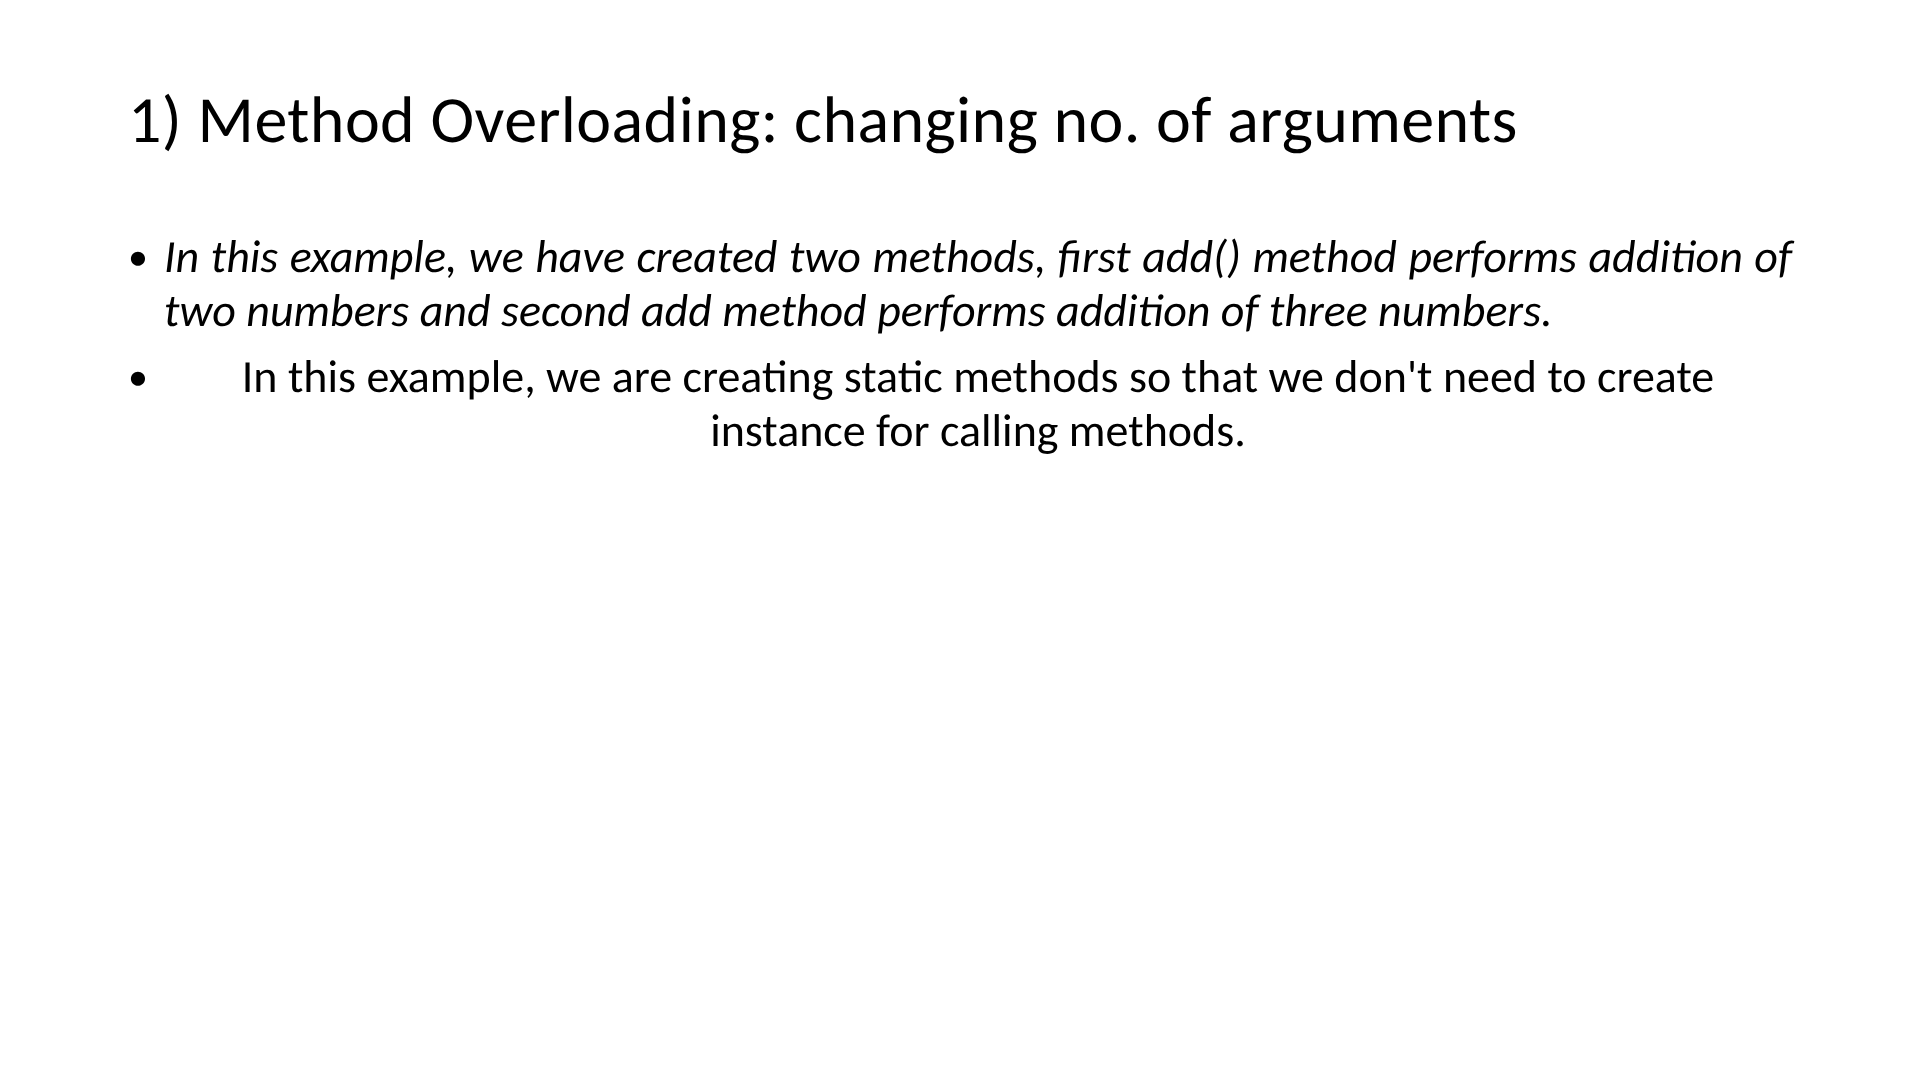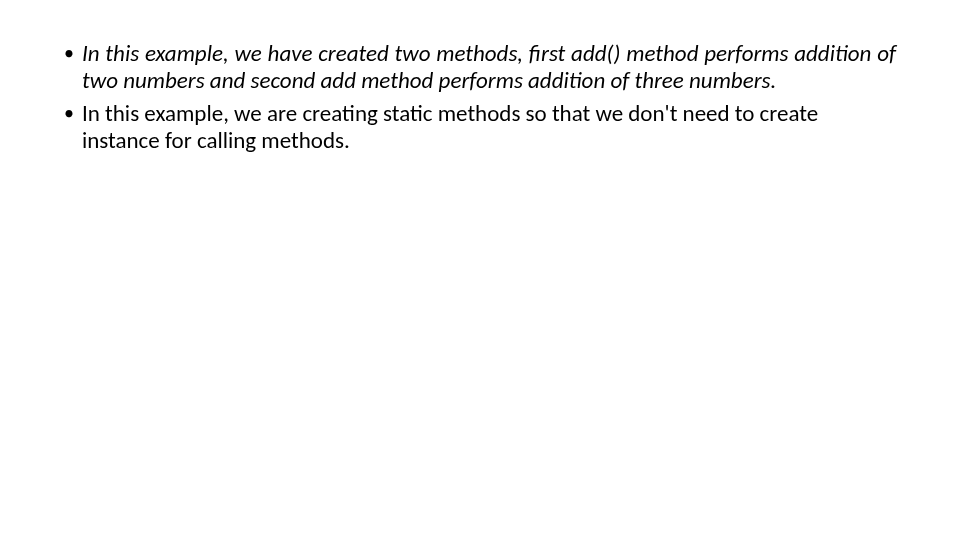--- a/index.html
+++ b/index.html
@@ -33,31 +33,33 @@
   }
   .bullet .dot {
     flex: 0 0 auto;
     width: 18px;
     text-align: left;
     font-size: 20px;
     line-height: 1.3;
   }
   .bullet .text {
     flex: 1 1 auto;
+    text-align: center;
   }
   .bullet.justify .text {
     text-align: justify;
     text-justify: inter-word;
     font-style: italic;
   }
 </style>
 </head>
 <body>
 
 <div class="slide">
+  <h1 class="title">1) Method Overloading: changing no. of arguments</h1>
 
   <div class="content">
     <div class="bullet justify">
       <span class="dot">•</span>
       <span class="text">In this example, we have created two methods, first add() method performs addition of two numbers and second add method performs addition of three numbers.</span>
     </div>
     <div class="bullet">
       <span class="dot">•</span>
       <span class="text">In this example, we are creating static methods so that we don't need to create instance for calling methods.</span>
     </div>

